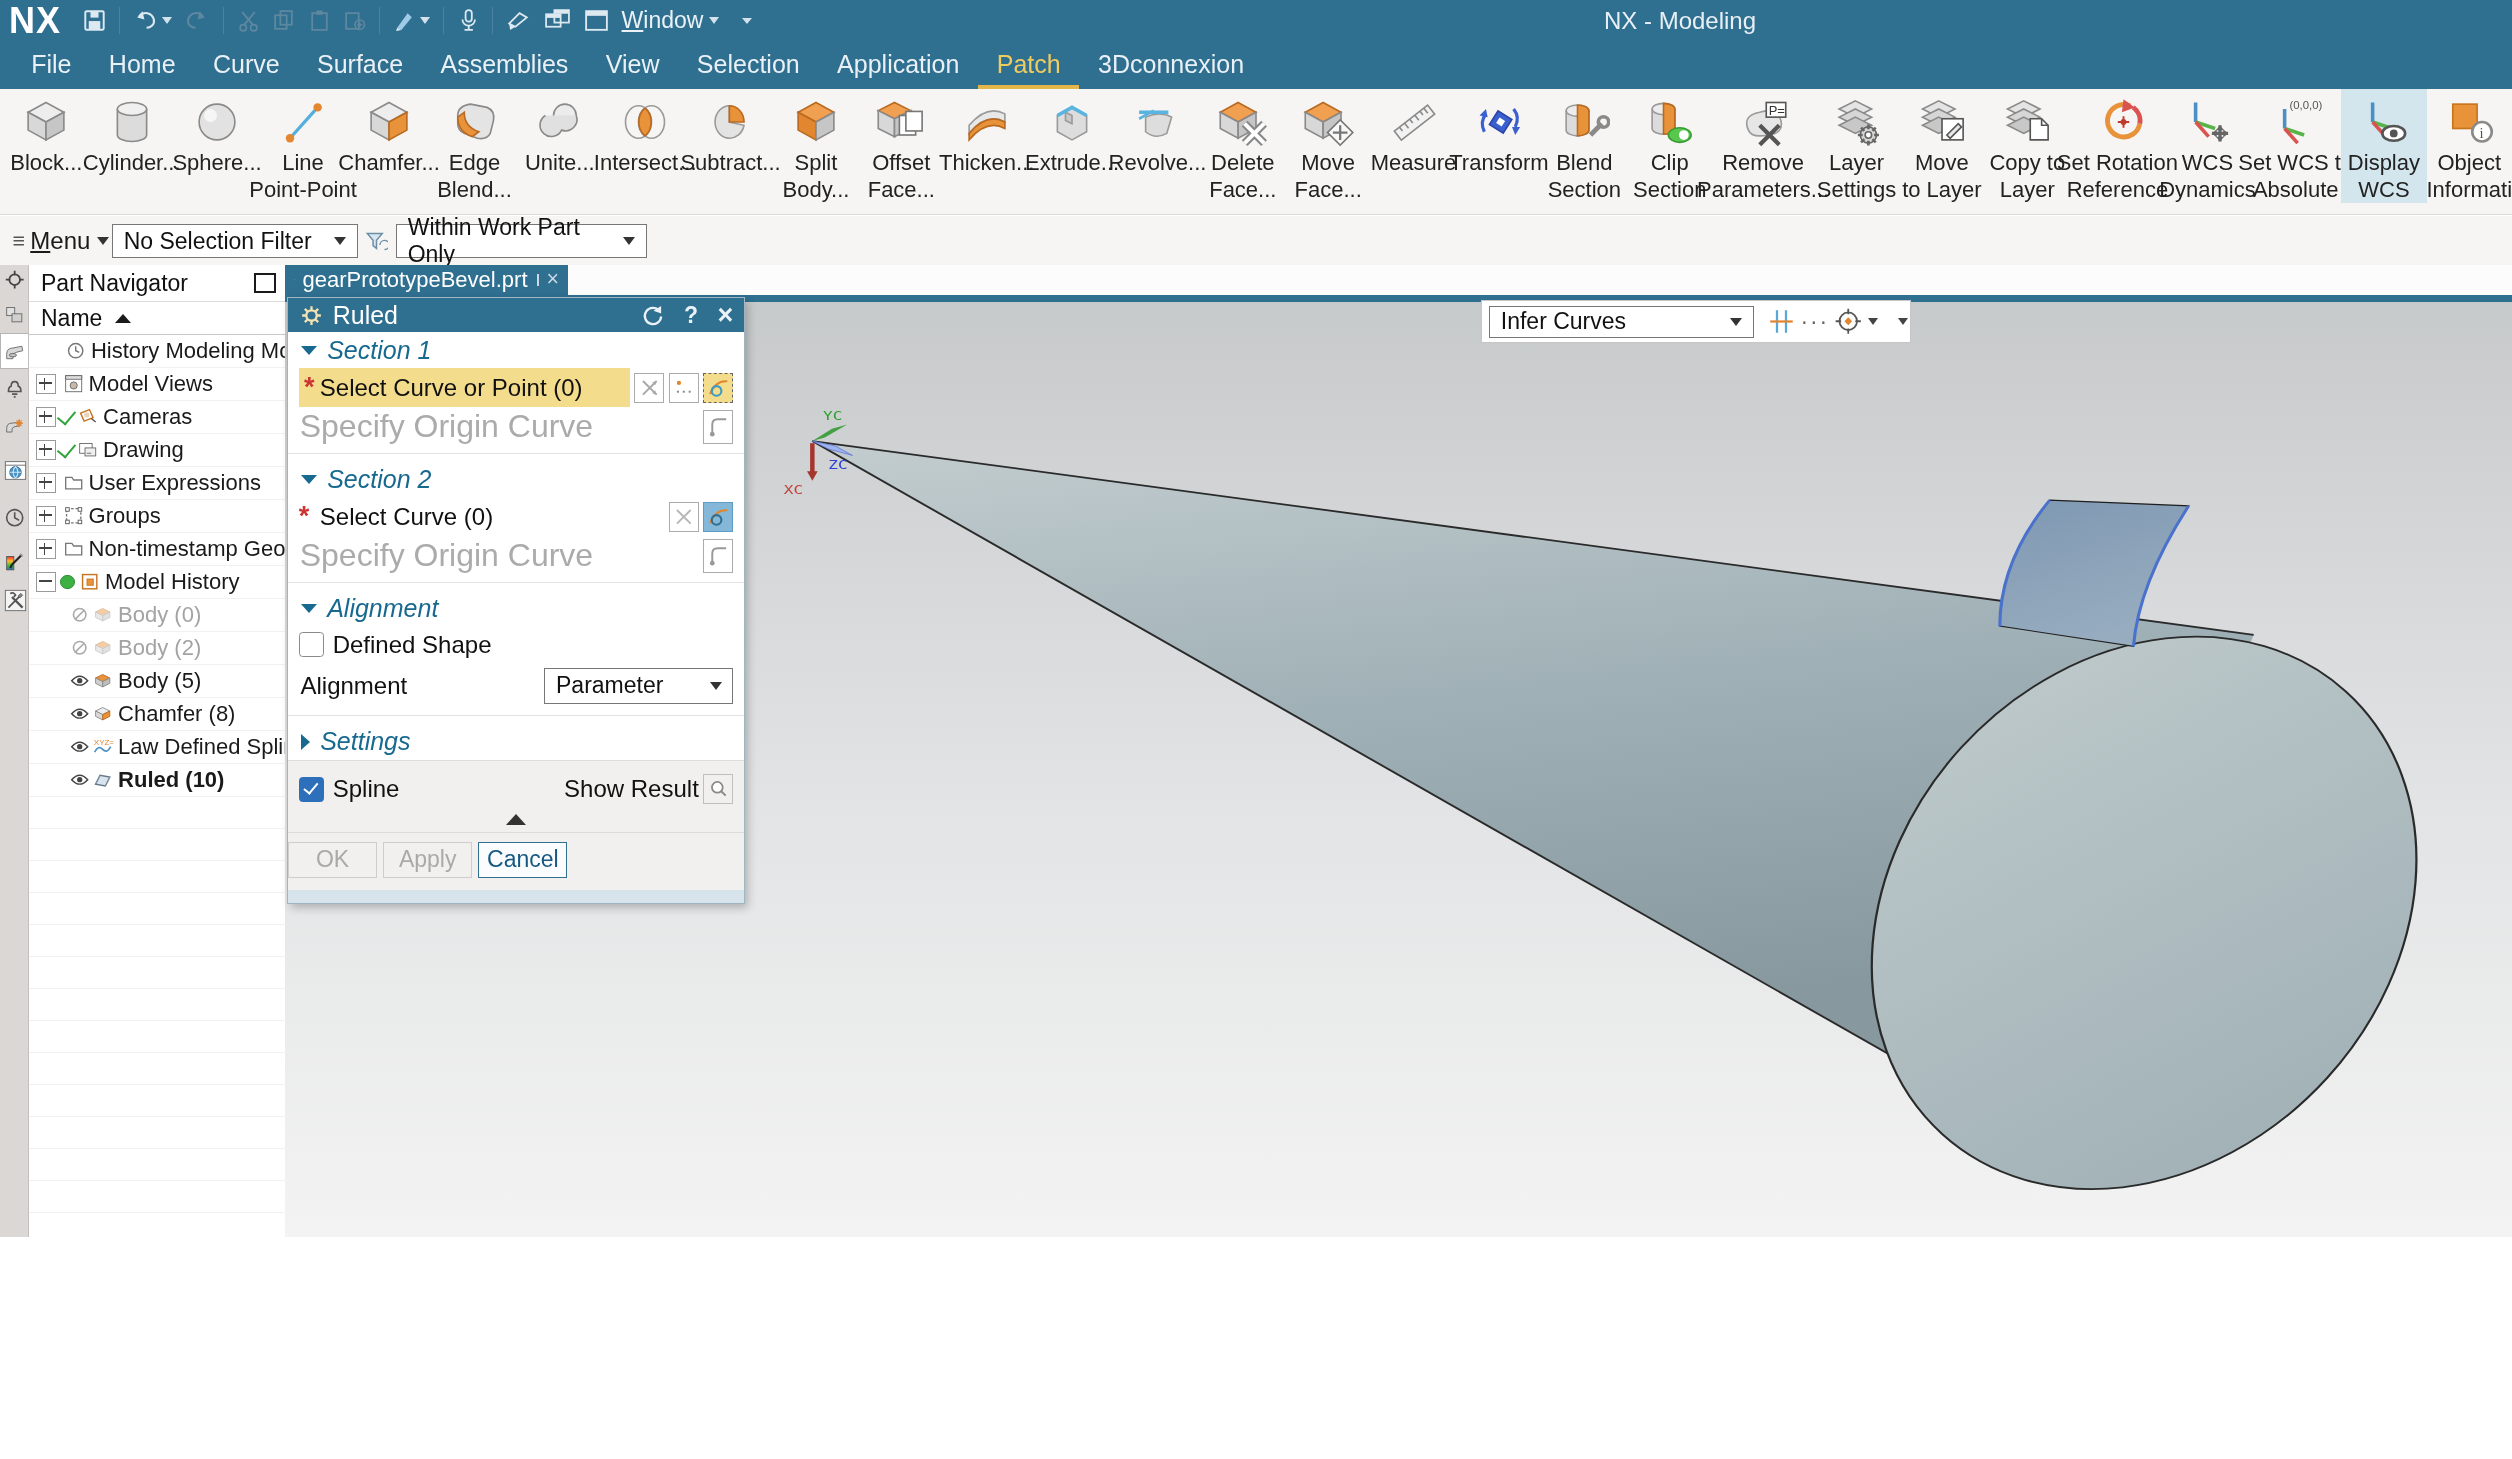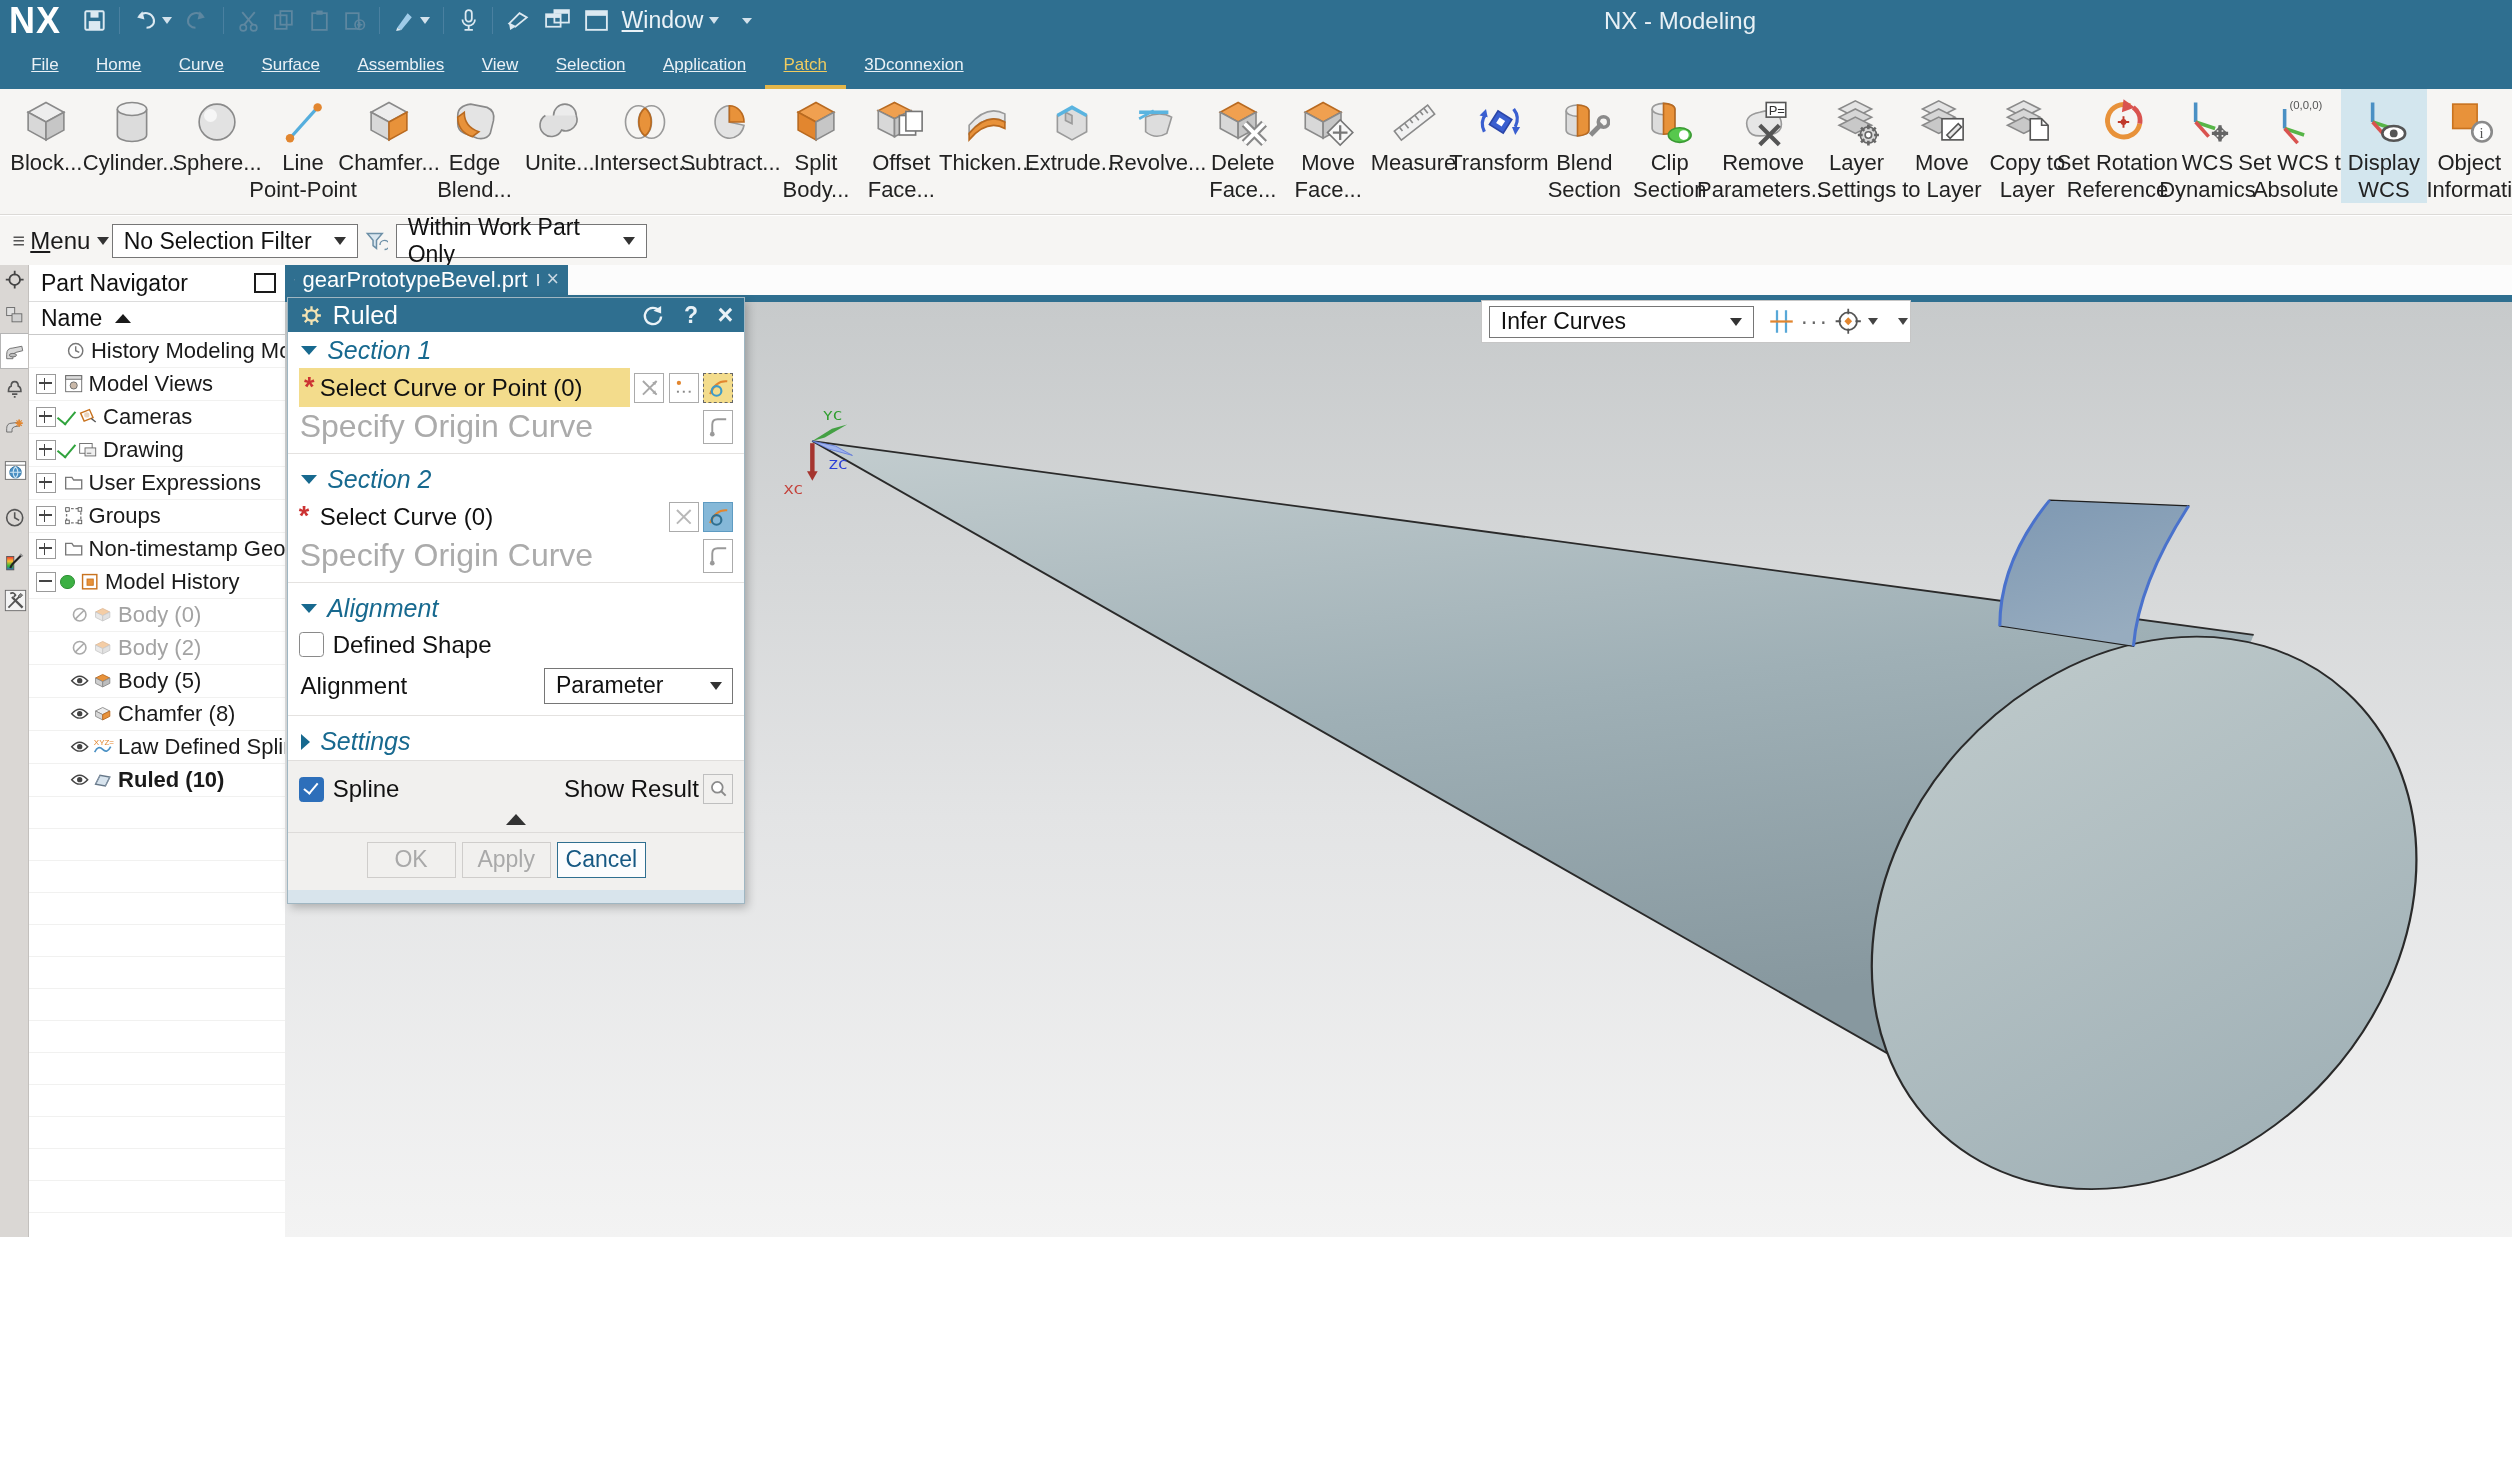--- a/index.html
+++ b/index.html
@@ -11,21 +11,21 @@
   .nxlogo{font-weight:bold;font-size:36px;color:#FFFFFF;letter-spacing:0.9px;margin:0 16px 0 9px;font-style:normal;}
   .qsep{width:0.9px;height:27px;background:#4A80A0;margin:0 7.1px;}
   .qbtn{display:flex;align-items:center;justify-content:center;height:36px;padding:0 6.2px;}
   .qbtn .dd{margin-left:3.6px;}
   .dd{width:0;height:0;border-left:5.3px solid transparent;border-right:5.3px solid transparent;border-top:7.1px solid #D3E2EC;}
   .wintext{font-size:23px;color:#EAF2F7;margin:0 5.3px;}
   .wintext u{text-decoration:underline;}
   #apptitle{position:absolute;left:1604px;top:0;height:41px;display:flex;align-items:center;font-size:24px;color:#E8F0F5;}
   
   #menubar{position:absolute;left:0;top:41px;width:2512px;height:48px;background:#2F6F90;display:flex;align-items:flex-end;padding-left:12.5px;box-sizing:border-box;}
-  .mitem{font-size:17px;color:#EAF1F6;padding:0 18.7px;height:45px;display:flex;align-items:center;border-bottom:4.5px solid transparent;box-sizing:border-box;text-decoration:underline;}
+  .mitem{font-size:25px;color:#EAF1F6;padding:0 18.7px;height:45px;display:flex;align-items:center;border-bottom:4.5px solid transparent;box-sizing:border-box;}
   .mitem.active{color:#F0CC60;border-bottom:4.5px solid #E3B64A;}
   
   #ribbon{position:absolute;left:0;top:89px;width:2512px;height:126px;background:#F6F5F3;border-bottom:0.9px solid #DCDAD7;display:flex;align-items:flex-start;padding-left:3.6px;box-sizing:border-box;overflow:hidden;}
   .ri{display:flex;flex-direction:column;align-items:center;padding:5.3px 10.7px 0 10.7px;min-width:64px;}
   .ri.active{background:#D3E6EE;}
   .ri .ric{height:55px;display:flex;align-items:center;justify-content:center;}
   .ri .rl{font-size:22px;color:#222;line-height:27px;text-align:center;white-space:nowrap;}
   
   #selbar{position:absolute;left:0;top:216px;width:2512px;height:50px;background:#F6F5F3;border-bottom:0.9px solid #D7D5D2;box-sizing:border-box;}
   #menu-btn{position:absolute;left:12.5px;top:8px;height:34px;display:flex;align-items:center;font-size:24px;color:#1a1a1a;}
@@ -95,21 +95,21 @@
   .cb{width:23px;height:23px;border:1.8px solid #8a8a8a;border-radius:3.6px;background:#fff;flex:0 0 auto;}
   .cb.on{background:#2D6FBA;border-color:#2D6FBA;position:relative;}
   .cb.on::after{content:"";position:absolute;left:7.1px;top:2.7px;width:6.2px;height:11.6px;border-right:2.7px solid #fff;border-bottom:2.7px solid #fff;transform:rotate(40deg);}
   .cblbl{font-size:24px;color:#111;margin-left:9px;}
   #align-combo{margin-left:auto;width:189px;height:36px;}
   #dlg-foot{background:#F1F0EE;border-top:0.9px solid #E0DEDC;padding-top:9px;}
   #preview-row{display:flex;align-items:center;padding:0 10.7px;height:39px;}
   #showres{margin-left:auto;font-size:24px;color:#111;}
   #collapse-arrow{display:flex;justify-content:center;padding:5.3px 0 7.1px 0;}
   .tri-u{width:0;height:0;border-left:10.7px solid transparent;border-right:10.7px solid transparent;border-bottom:11.6px solid #333;}
-  #btnrow{display:flex;justify-content:center;gap:6.2px;padding:9px 19.6px 12.5px 0;border-top:0.9px solid #DDDBD9;}
+  #btnrow{display:flex;justify-content:flex-start;gap:6.2px;padding:9px 19.6px 12.5px 0;border-top:0.9px solid #DDDBD9;}
   .dbtn{height:36px;min-width:89px;font-size:23px;display:flex;align-items:center;justify-content:center;box-sizing:border-box;font-family:"Liberation Sans",sans-serif;}
   .dbtn.dis{color:#A9A9A9;background:#F1F0EE;border:0.9px solid #CFCDCB;}
   .dbtn.cancel{color:#175983;background:#FBFCFD;border:1.8px solid #2F6F90;}
   #dlg-strip{height:12.5px;background:#D8E4EC;}
 </style>
 </head>
 <body>
 
 <div id="page">
 

